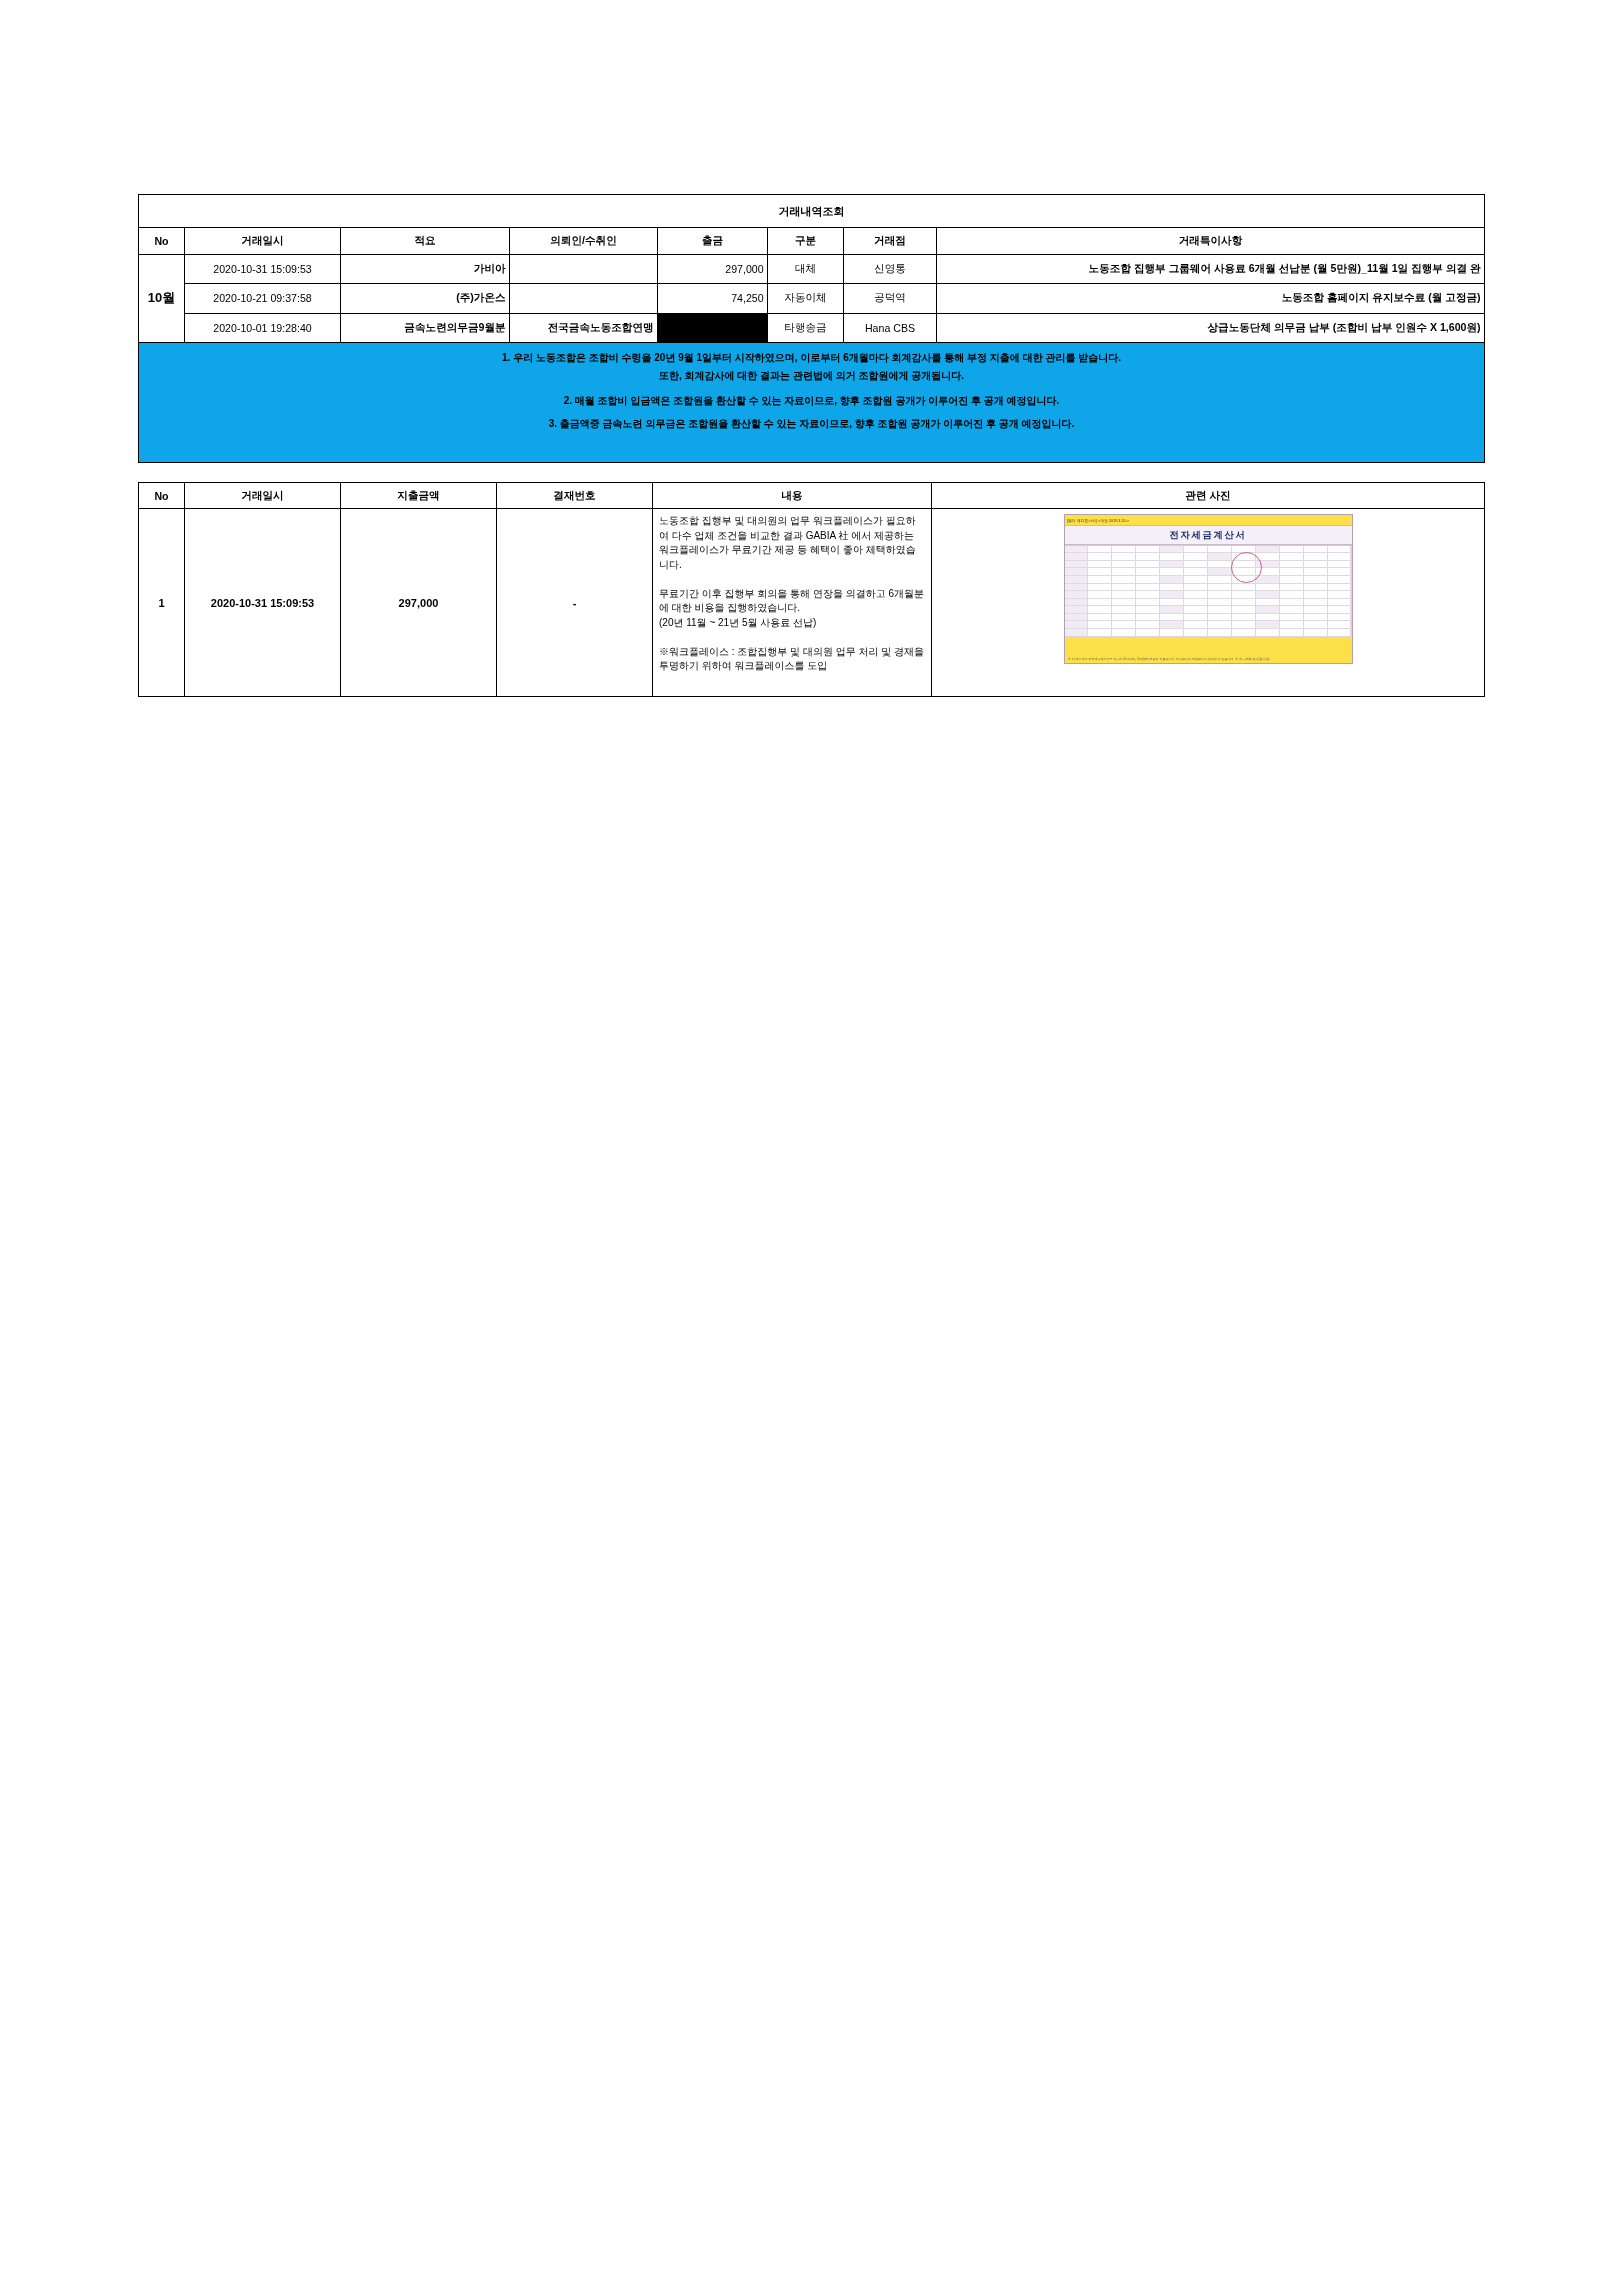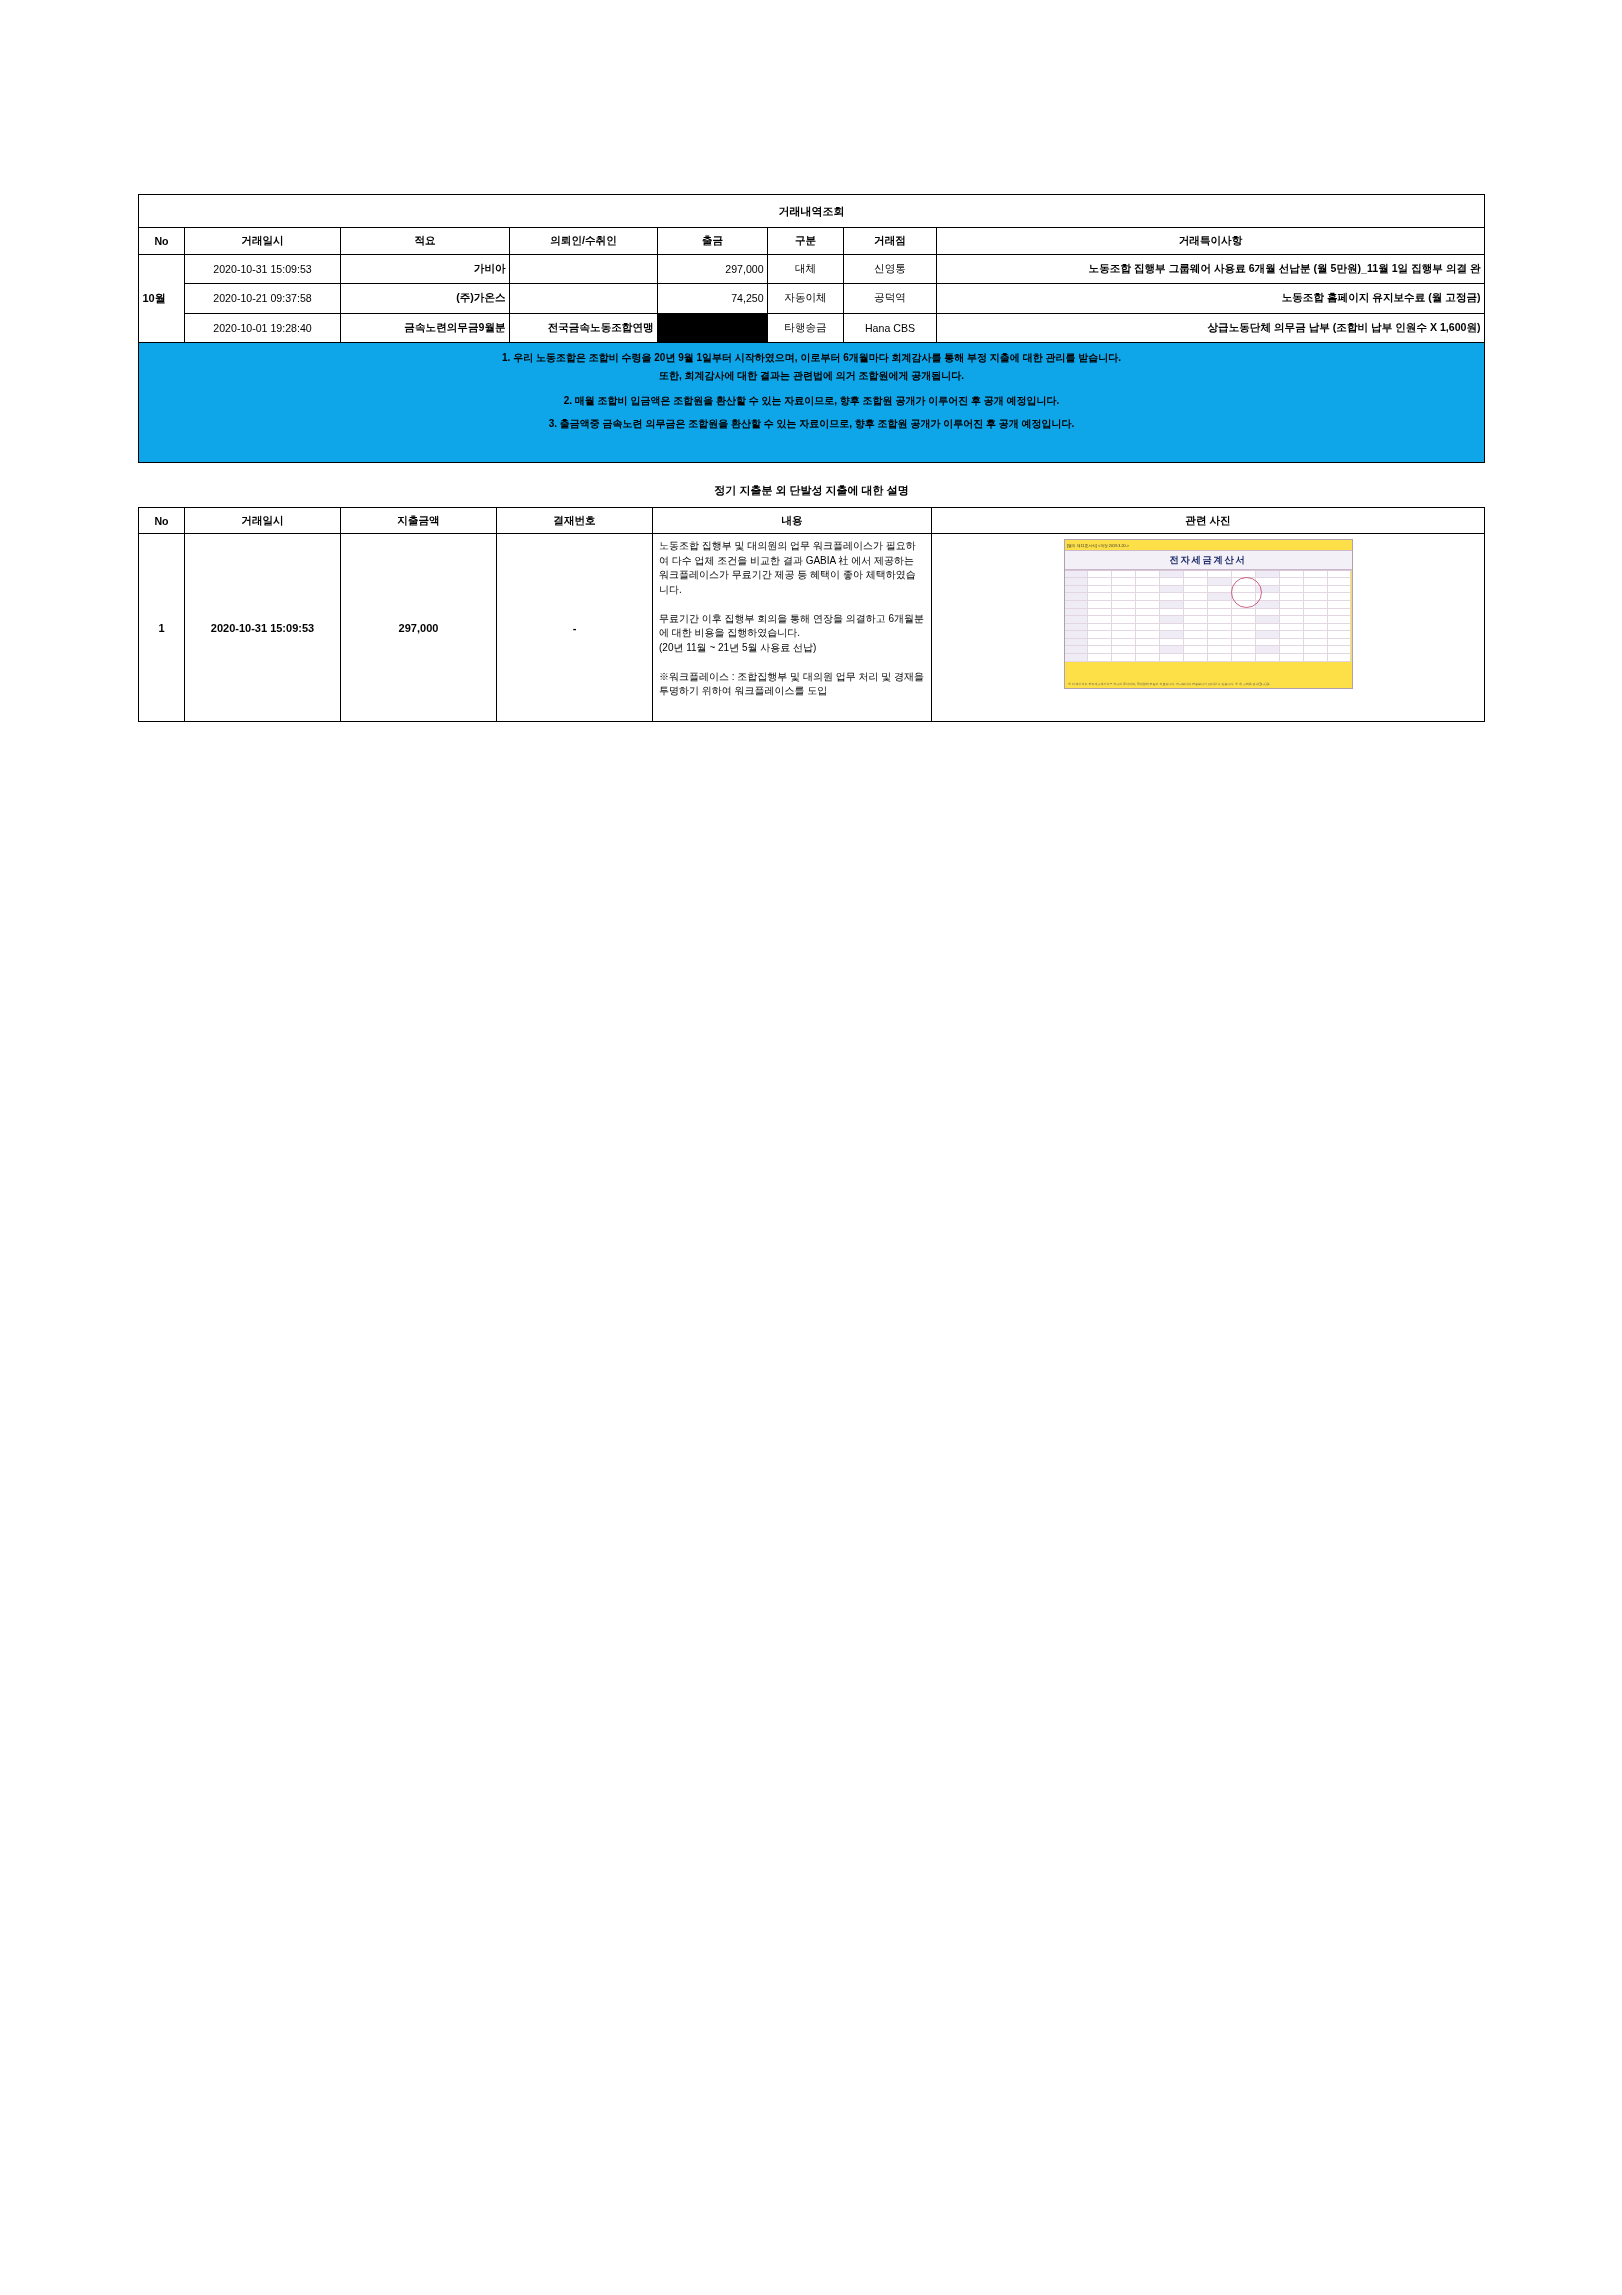--- a/index.html
+++ b/index.html
@@ -49,22 +49,23 @@
     font-size: 10.6px;
   }
   .t1-row td {
     height: 25px;
   }
   .c-center { text-align: center; }
   .c-right  { text-align: right; }
   .c-left   { text-align: right; font-weight: bold; }
 
   .month-cell {
-    font-weight: bold;
-    font-size: 11px;
+    text-align: center;
+    font-weight: bold;
+    font-size: 13px;
   }
   .redacted {
     background: #000000;
     color: #000000;
   }
   .notes-cell {
     background: #0ea5e9;
     padding: 8.5px 0 10px 0;
     height: 101px;
     vertical-align: top;
@@ -249,21 +250,20 @@
           <p>1. 우리 노동조합은 조합비 수령을 20년 9월 1일부터 시작하였으며, 이로부터 6개월마다 회계감사를 통해 부정 지출에 대한 관리를 받습니다.</p>
           <p class="sub">또한, 회계감사에 대한 결과는 관련법에 의거 조합원에게 공개됩니다.</p>
           <p>2. 매월 조합비 입금액은 조합원을 환산할 수 있는 자료이므로, 향후 조합원 공개가 이루어진 후 공개 예정입니다.</p>
           <p>3. 출금액중 금속노련 의무금은 조합원을 환산할 수 있는 자료이므로, 향후 조합원 공개가 이루어진 후 공개 예정입니다.</p>
         </td>
       </tr>
     </tbody>
   </table>
 
   <div class="mid-heading">
-    <div>정기 지출분 외 단발성 지출에 대한 설명</div>
   </div>
 
   <table class="t2">
     <colgroup>
       <col style="width:46px">
       <col style="width:156px">
       <col style="width:156px">
       <col style="width:156px">
       <col style="width:279px">
       <col>

